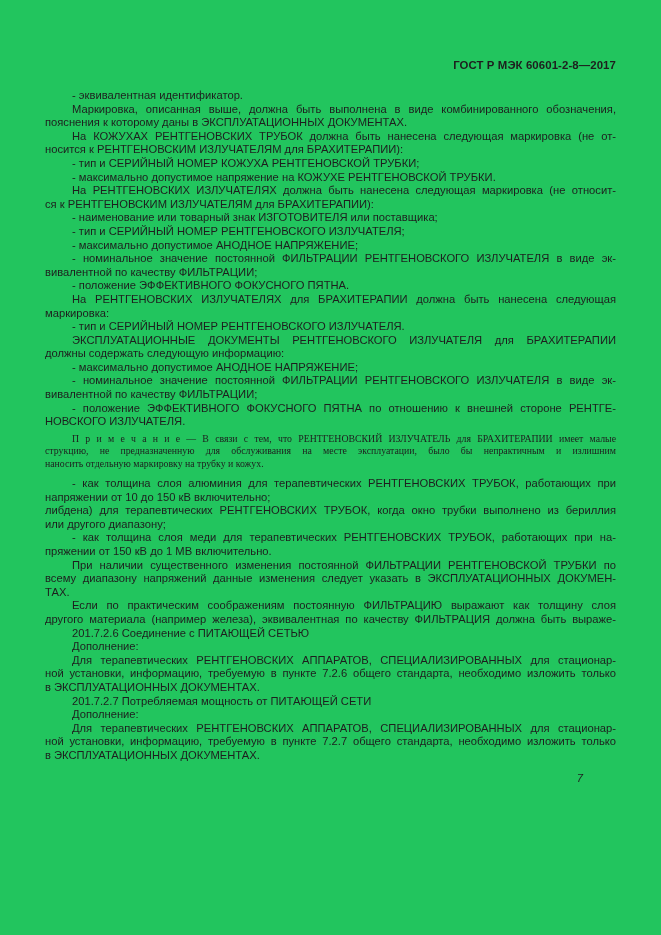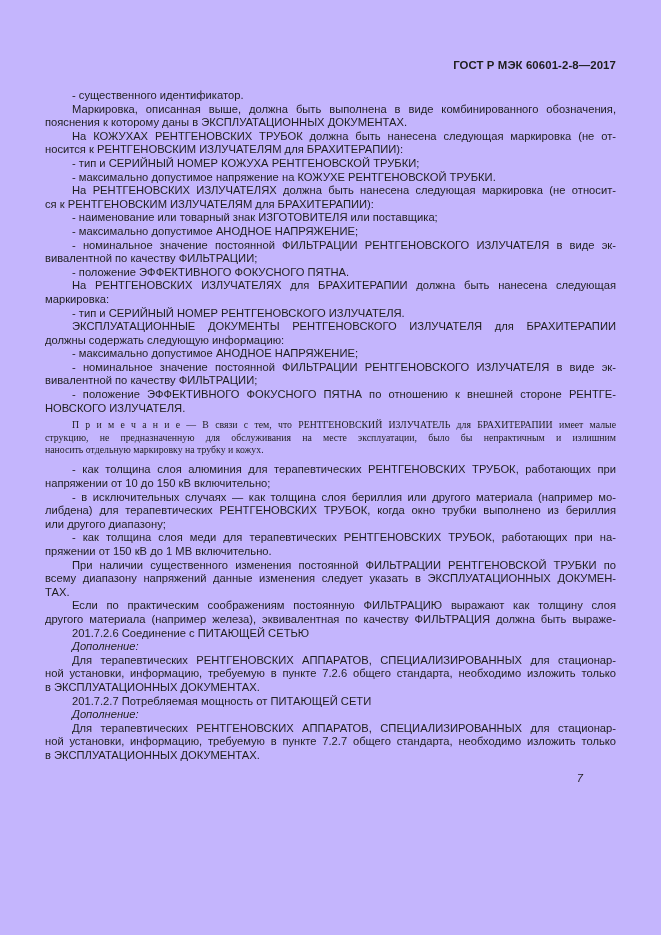--- a/index.html
+++ b/index.html
@@ -5,21 +5,21 @@
   html, body { margin: 0; padding: 0; }
   body {
     width: 661px; height: 935px;
     background: #ffffff;
     font-family: "Liberation Sans", sans-serif;
     color: #1e1e1e;
   }
   .page {
     position: relative;
     width: 661px; height: 935px;
-    background: #c4b5fd;
+    background: #22c55e;
     overflow: hidden;
   }
   .inner { padding: 58px 45px 0 45px; }
   .doc-header {
     text-align: right;
     font-weight: 700;
     font-size: 11.4px;
     line-height: 14px;
     margin-bottom: 17px;
     letter-spacing: 0.1px;
@@ -27,39 +27,39 @@
   .ln {
     font-size: 11.2px;
     line-height: 13.6px;
     text-align: justify;
     text-align-last: justify;
   }
   .ln.first { padding-left: 27px; }
   .ln.last { text-align-last: left; }
   .block.note { margin: 4px 0 7px 0; font-family: Liberation Serif, serif; }
   .block.note .ln { font-size: 9.8px; line-height: 12.4px; }
-  .block.italic .ln { font-style: italic; }
+  .block.italic .ln { }
   .doc-footer {
     margin-top: 9px;
     text-align: right;
     padding-right: 33px;
     font-size: 11.2px;
     font-style: italic;
   }
 </style>
 </head>
 <body>
 
 <div class="page">
   <div class="inner">
     <div class="doc-header">ГОСТ Р МЭК 60601-2-8—2017</div>
 
     <div>
         <div class="block body">
-          <div class="ln first last">- существенного идентификатор.</div>
+          <div class="ln first last">- эквивалентная идентификатор.</div>
         </div>
         <div class="block body">
           <div class="ln first">Маркировка, описанная выше, должна быть выполнена в виде комбинированного обозначения,</div>
           <div class="ln last">пояснения к которому даны в ЭКСПЛУАТАЦИОННЫХ ДОКУМЕНТАХ.</div>
         </div>
         <div class="block body">
           <div class="ln first">На КОЖУХАХ РЕНТГЕНОВСКИХ ТРУБОК должна быть нанесена следующая маркировка (не от-</div>
           <div class="ln last">носится к РЕНТГЕНОВСКИМ ИЗЛУЧАТЕЛЯМ для БРАХИТЕРАПИИ):</div>
         </div>
         <div class="block body">
@@ -67,20 +67,23 @@
         </div>
         <div class="block body">
           <div class="ln first last">- максимально допустимое напряжение на КОЖУХЕ РЕНТГЕНОВСКОЙ ТРУБКИ.</div>
         </div>
         <div class="block body">
           <div class="ln first">На РЕНТГЕНОВСКИХ ИЗЛУЧАТЕЛЯХ должна быть нанесена следующая маркировка (не относит-</div>
           <div class="ln last">ся к РЕНТГЕНОВСКИМ ИЗЛУЧАТЕЛЯМ для БРАХИТЕРАПИИ):</div>
         </div>
         <div class="block body">
           <div class="ln first last">- наименование или товарный знак ИЗГОТОВИТЕЛЯ или поставщика;</div>
+        </div>
+        <div class="block body">
+          <div class="ln first last">- тип и СЕРИЙНЫЙ НОМЕР РЕНТГЕНОВСКОГО ИЗЛУЧАТЕЛЯ;</div>
         </div>
         <div class="block body">
           <div class="ln first last">- максимально допустимое АНОДНОЕ НАПРЯЖЕНИЕ;</div>
         </div>
         <div class="block body">
           <div class="ln first">- номинальное значение постоянной ФИЛЬТРАЦИИ РЕНТГЕНОВСКОГО ИЗЛУЧАТЕЛЯ в виде эк-</div>
           <div class="ln last">вивалентной по качеству ФИЛЬТРАЦИИ;</div>
         </div>
         <div class="block body">
           <div class="ln first last">- положение ЭФФЕКТИВНОГО ФОКУСНОГО ПЯТНА.</div>
@@ -110,21 +113,20 @@
         <div class="block note">
           <div class="ln first">П р и м е ч а н и е — В связи с тем, что РЕНТГЕНОВСКИЙ ИЗЛУЧАТЕЛЬ для БРАХИТЕРАПИИ имеет малые</div>
           <div class="ln">струкцию, не предназначенную для обслуживания на месте эксплуатации, было бы непрактичным и излишним</div>
           <div class="ln last">наносить отдельную маркировку на трубку и кожух.</div>
         </div>
         <div class="block body">
           <div class="ln first">- как толщина слоя алюминия для терапевтических РЕНТГЕНОВСКИХ ТРУБОК, работающих при</div>
           <div class="ln last">напряжении от 10 до 150 кВ включительно;</div>
         </div>
         <div class="block body">
-          <div class="ln first">- в исключительных случаях — как толщина слоя бериллия или другого материала (например мо-</div>
           <div class="ln">либдена) для терапевтических РЕНТГЕНОВСКИХ ТРУБОК, когда окно трубки выполнено из бериллия</div>
           <div class="ln last">или другого диапазону;</div>
         </div>
         <div class="block body">
           <div class="ln first">- как толщина слоя меди для терапевтических РЕНТГЕНОВСКИХ ТРУБОК, работающих при на-</div>
           <div class="ln last">пряжении от 150 кВ до 1 МВ включительно.</div>
         </div>
         <div class="block body">
           <div class="ln first">При наличии существенного изменения постоянной ФИЛЬТРАЦИИ РЕНТГЕНОВСКОЙ ТРУБКИ по</div>
           <div class="ln">всему диапазону напряжений данные изменения следует указать в ЭКСПЛУАТАЦИОННЫХ ДОКУМЕН-</div>

